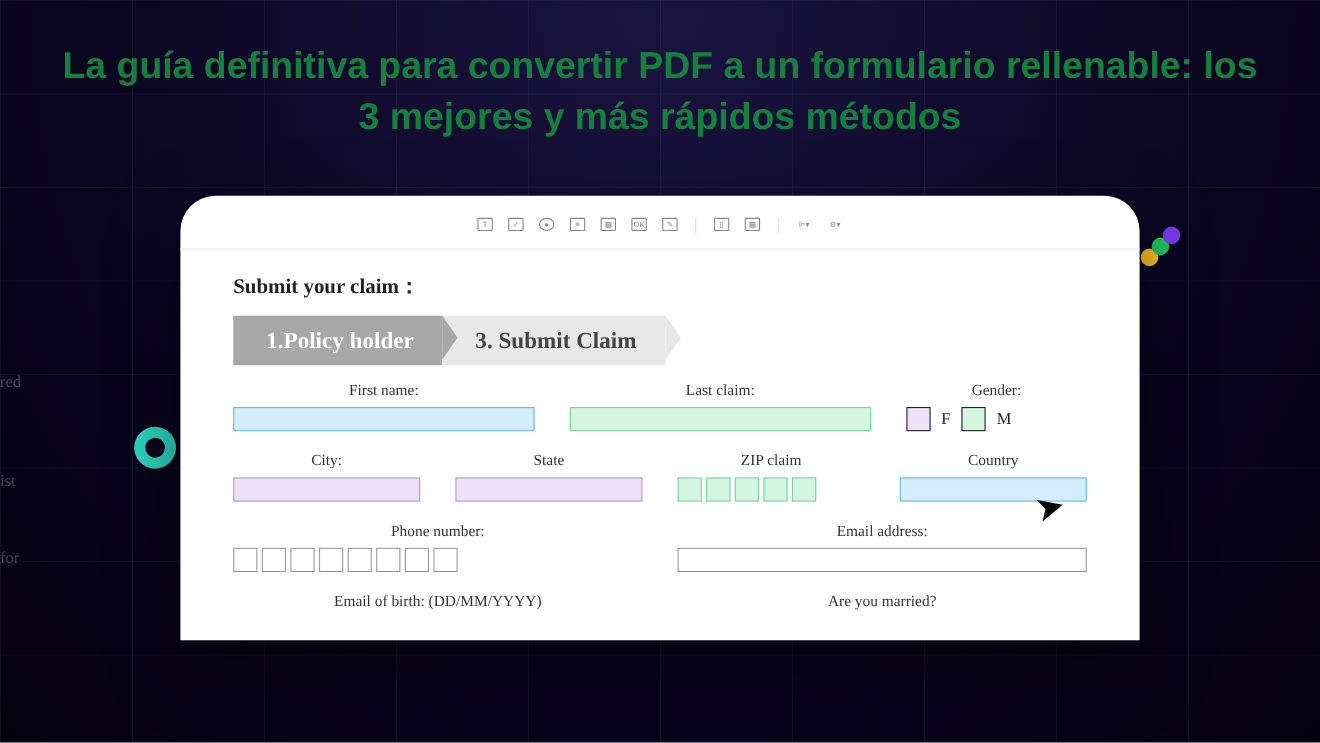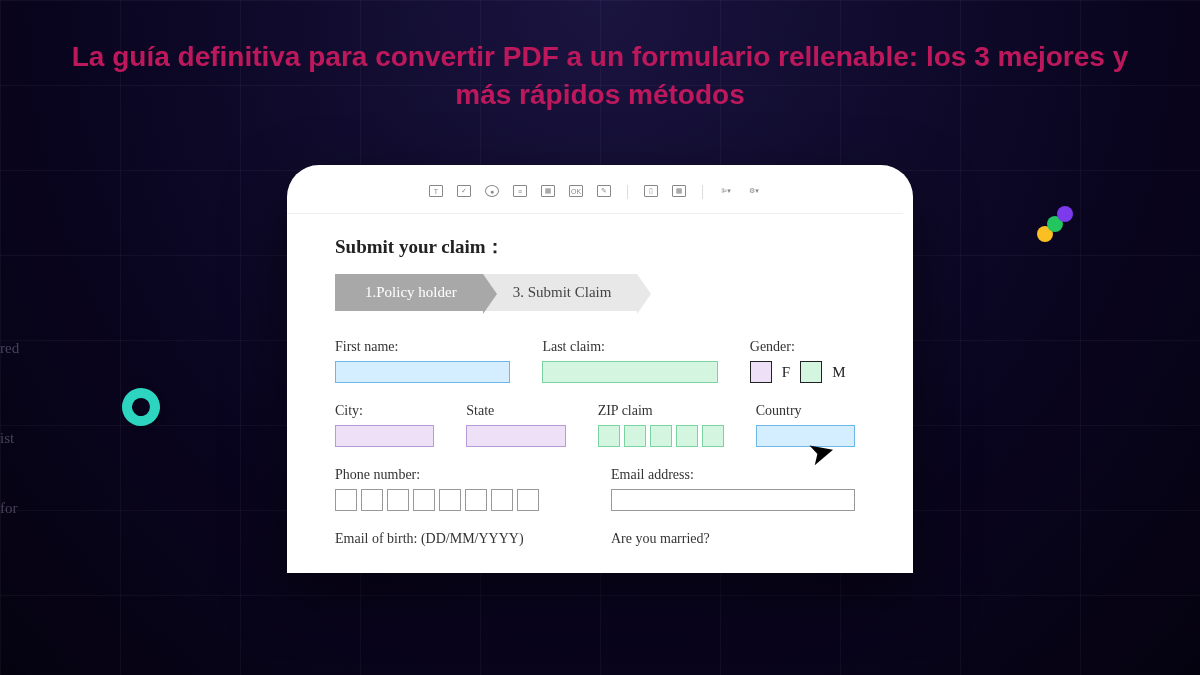--- a/index.html
+++ b/index.html
@@ -19,34 +19,34 @@
   background-size: 120px 85px;
   pointer-events: none;
 }
 .headline {
   position: absolute;
   top: 38px;
   left: 50%;
   transform: translateX(-50%);
   width: 1100px;
   text-align: center;
-  color: #be185d;
+  color: #15803d;
   font-weight: 700;
-  font-size: 28px;
+  font-size: 34px;
   line-height: 1.35;
 }
 .app-frame {
   position: absolute;
-  top: 165px;
+  top: 178px;
   left: 50%;
   transform: translateX(-50%);
-  width: 626px;
+  width: 872px;
   background: #ffffff;
   border-radius: 32px 32px 0 0;
-  padding: 16px 10px 0 0;
+  padding: 16px 0 0 0;
   box-shadow: 0 20px 60px rgba(0,0,0,0.5);
 }
 .toolbar {
   display: flex;
   justify-content: center;
   gap: 14px;
   padding: 4px 0 14px 0;
   border-bottom: 1px solid #eee;
 }
 .toolbar-icon {
@@ -71,23 +71,24 @@
   color: #222;
 }
 .form-title {
   font-family: Georgia, serif;
   font-weight: 700;
   font-size: 19px;
   margin-bottom: 14px;
 }
 .stepper {
   display: flex;
-  margin-bottom: 28px;
-  font-family: Georgia, serif;
-  font-size: 15px;
+  margin-bottom: 16px;
+  font-family: Georgia, serif;
+  font-size: 21px;
+  font-weight: bold;
 }
 .step {
   position: relative;
   padding: 10px 26px 10px 30px;
   background: #e8e8e8;
   color: #444;
 }
 .step.active { background: #a8a8a8; color: #fff; }
 .step::after {
   content: '';
@@ -98,20 +99,21 @@
   border-top: 20px solid transparent;
   border-bottom: 20px solid transparent;
   z-index: 1;
 }
 .step.active::after { border-left-color: #a8a8a8; }
 .step:last-child::after { border-left-color: #e8e8e8; }
 .row {
   display: flex;
   gap: 32px;
   margin-bottom: 20px;
+  text-align: center;
 }
 .field { flex: 1; }
 .field-label {
   font-family: Georgia, serif;
   font-size: 14px;
   margin-bottom: 6px;
   color: #333;
 }
 .input-box {
   height: 22px;

